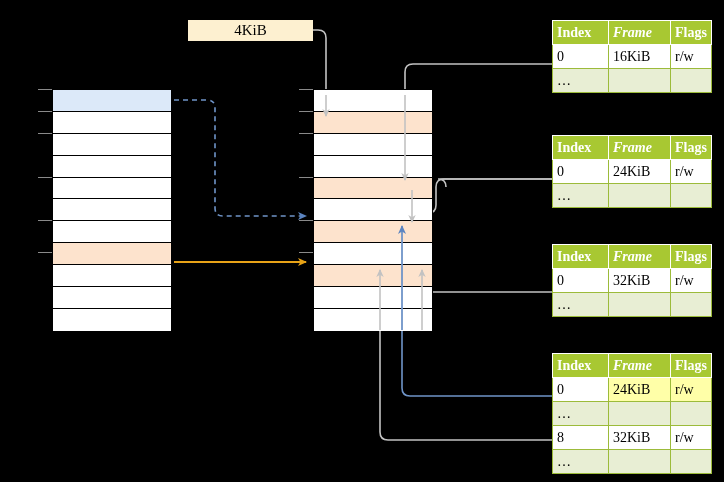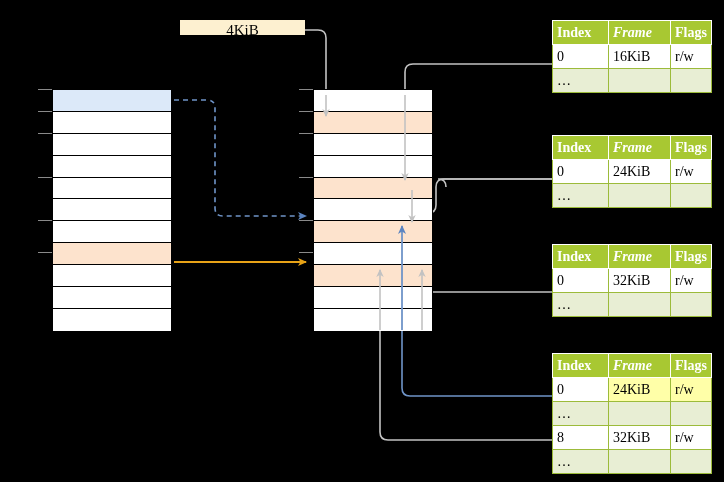--- a/index.html
+++ b/index.html
@@ -121,21 +121,21 @@
   <div class="memrow" style="height:21.9px;"></div>
 </div>
 
 <div class="tick" style="left:299px;top:89px;width:14px;"></div>
 <div class="tick" style="left:299px;top:111px;width:14px;"></div>
 <div class="tick" style="left:299px;top:133px;width:14px;"></div>
 <div class="tick" style="left:299px;top:177px;width:14px;"></div>
 <div class="tick" style="left:299px;top:220px;width:14px;"></div>
 <div class="tick" style="left:299px;top:252px;width:14px;"></div>
 
-<div class="labelbox" style="left:180px;top:20px;width:125px;height:15px;">4KiB</div>
+<div class="labelbox" style="left:188px;top:20px;width:125px;height:21px;">4KiB</div>
 
 <svg class="layer" width="724" height="482" viewBox="0 0 724 482">
 
   <path d="M326,95 L326,116" fill="none" stroke="#c2c2c2" stroke-width="1.6" marker-end="url(#ah-gray)"></path>
 
   <path d="M405,95 L405,180" fill="none" stroke="#c2c2c2" stroke-width="1.6" marker-end="url(#ah-gray)"></path>
 
   <path d="M412,190 L412,222" fill="none" stroke="#c2c2c2" stroke-width="1.6" marker-end="url(#ah-gray)"></path>
 
   <path d="M402,330 L402,226" fill="none" stroke="#6f94c8" stroke-width="1.8" marker-end="url(#ah-blue)"></path>

